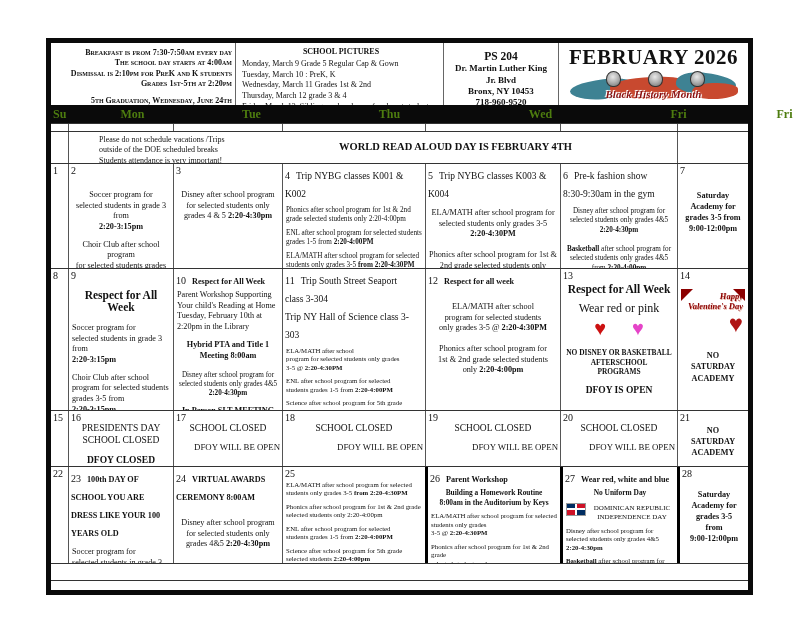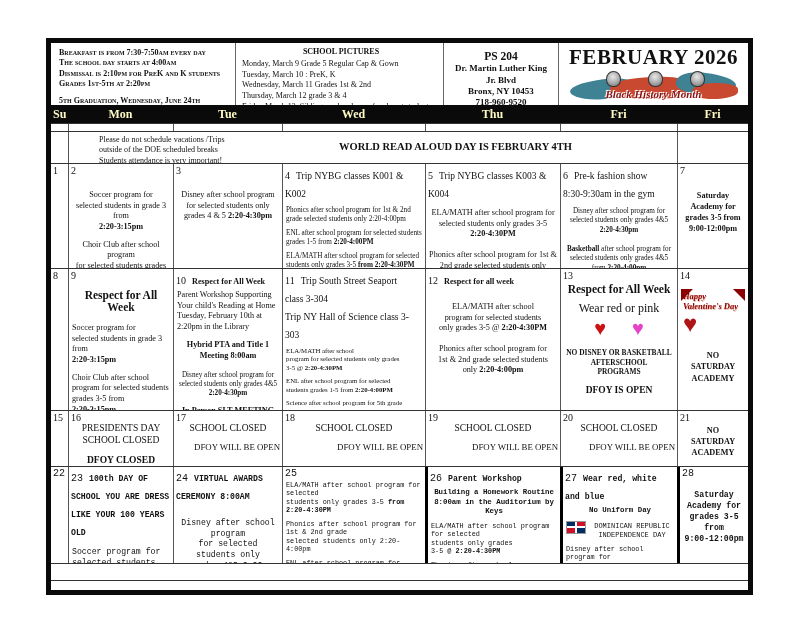--- a/index.html
+++ b/index.html
@@ -5,21 +5,21 @@
   html,body{margin:0;padding:0;background:#fff;}
   *{box-sizing:border-box;}
   #canvas{position:relative;width:800px;height:618px;background:#fff;
     font-family:"Liberation Serif","DejaVu Serif",serif;color:#111;}
   #frame{position:absolute;left:46px;top:38px;width:707px;height:557px;
     border:5px solid #0a0a0a;background:#fff;display:flex;flex-direction:column;}
 
   
   #hdr{height:62px;display:grid;grid-template-columns:184px 208px 115px 190px;position:relative;}
   .hbox{border-left:1px solid #666;padding:2px 3px;overflow:hidden;position:relative;}
-  .hbox:first-child{border-left:none;}
+  .hbox:first-child{border-left:none;text-align:right;}
   #hdr-breakfast{font-variant:small-caps;font-weight:bold;font-size:8px;line-height:1.3;padding-left:8px;padding-top:5px;}
   #hdr-breakfast .gap{height:6px;}
   #hdr-pics{font-size:8px;line-height:1.35;padding-top:4px;padding-left:6px;}
   #hdr-pics .pt{font-weight:bold;text-align:center;font-size:8px;margin-bottom:1px;}
   #hdr-addr{text-align:center;font-weight:bold;font-size:9px;line-height:1.25;padding-top:6px;}
   #hdr-addr .sn{font-size:11.5px;}
   #hdr-month{text-align:center;padding-top:4px;}
   #month-title{font-weight:bold;font-size:21px;letter-spacing:.5px;line-height:1;}
 
   
@@ -29,38 +29,38 @@
   .sp-teal2{right:2px;top:2px;width:60px;height:22px;background:#3e8293;border-radius:45% 55% 60% 40%/55% 45% 60% 40%;transform:rotate(6deg);}
   .sp-red1{left:40px;top:6px;width:85px;height:22px;background:#c8492f;border-radius:55% 45% 40% 60%/45% 60% 50% 50%;transform:rotate(-2deg);}
   .sp-red2{right:0;top:12px;width:46px;height:16px;background:#c8492f;border-radius:50% 50% 60% 40%/60% 40% 50% 50%;}
   .face{position:absolute;top:0;width:15px;height:16px;border-radius:50% 50% 45% 45%;
     background:radial-gradient(circle at 45% 35%,#e8e8e8 0%,#b5b5b5 45%,#6f6f6f 100%);border:1px solid #333;}
   .f1{left:36px;}.f2{left:78px;}.f3{left:120px;}
   .bhm-text{position:absolute;left:0;right:0;bottom:1px;font-style:italic;font-weight:bold;font-size:11px;
     color:#8b1212;text-shadow:1px 1px 0 #fff,-1px -1px 0 #fff,0 0 2px #fff;white-space:nowrap;text-align:center;}
 
   
-  #daybar{height:18px;background:#0a0a0a;color:#fef9c3;display:grid;
-    grid-template-columns:17px 105px 109px 143px 135px 117px 71px;align-items:center;}
+  #daybar{height:18px;background:#0a0a0a;color:#4d7c0f;display:grid;
+    grid-template-columns:17px 105px 109px 143px 135px 117px 71px;align-items:center;gap:12px;}
   #daybar span{font-weight:bold;font-size:12px;text-align:center;}
   #daybar span:first-child{text-align:left;padding-left:2px;}
 
   
   .cal-row{display:grid;grid-template-columns:17px 105px 109px 143px 135px 117px 71px;border-top:1px solid #333;}
   .cal-cell{border-left:1px solid #555;position:relative;overflow:hidden;padding:1px 2px;}
   .cal-cell:first-child{border-left:none;}
   .no-left{border-left:none !important;}
   .heavy-left{border-left:3px solid #000 !important;}
 
   #thinrow{height:8px;}
   #announce{height:32px;}
   #announce .note{font-size:8px;line-height:1.3;padding:3px 2px 16px 30px;white-space:pre-line;}
   #announce .world{font-weight:bold;font-size:10.5px;text-align:center;padding-top:9px;padding-right:50px;}
 
-  .wk0{height:105px;}.wk1{height:142px;}.wk2{height:56px;}.wk3{height:97px;font-family:Liberation Mono, monospace;}
+  .wk0{height:105px;}.wk1{height:142px;}.wk2{height:56px;}.wk3{height:97px;}
   #strip1{height:17px;}#strip2{height:8px;}
 
   .dnum{font-size:10px;line-height:1.1;display:inline-block;margin-right:6px;}
   .dnum-line{font-size:10px;line-height:1.1;display:block;}
 
   
   .blk{display:block;}
   .p-xs{font-size:6.8px;line-height:1.25;text-align:left;margin:5px 1px 0;}
   .p-sm{font-size:7.2px;line-height:1.25;text-align:left;margin:5px 1px 0;}
   .p-sm-c{font-size:7.2px;line-height:1.3;text-align:center;margin:6px 1px 0;}
@@ -75,21 +75,21 @@
   .p-lg-c{font-size:12px;text-align:center;margin:6px 0 0;}
   .closed-t{font-size:9.5px;font-weight:normal;text-align:center;line-height:1.25;}
   .closed-s{font-size:8.8px;text-align:right;margin-top:7px;}
   .closed-sb{font-size:9.5px;font-weight:bold;text-align:center;margin-top:8px;}
   .mt2{margin-top:2px;}.mt10{margin-top:10px;}.mt14{margin-top:14px;}
 
   
   .hearts{display:flex;justify-content:center;gap:26px;margin-top:2px;}
   .hearts .hr{font-size:20px;line-height:1;}
   
-  .valentine{position:relative;width:60px;margin:8px auto 0;text-align:left;}
+  .valentine{position:relative;width:60px;margin:8px auto 0;text-align:right;}
   .v-corner{position:absolute;top:0;width:0;height:0;border-style:solid;}
   .v-tl{left:-2px;border-width:12px 12px 0 0;border-color:#8b0000 transparent transparent transparent;}
   .v-tr{right:-2px;border-width:0 12px 12px 0;border-color:transparent #8b0000 transparent transparent;}
   .v-text{font-style:italic;font-weight:bold;font-size:8.5px;line-height:1.2;color:#8b0000;padding-top:2px;
     text-shadow:.5px .5px 0 #e8b0a0;}
   .v-heart{display:block;font-size:24px;line-height:1;margin-top:1px;}
   
   .dr-row{display:flex;align-items:flex-start;margin:5px 1px 0;gap:4px;}
   .drflag{position:relative;width:20px;height:13px;background:#fff;border:.5px solid #999;flex:0 0 auto;}
   .drflag i{position:absolute;width:45%;height:38%;}
@@ -146,22 +146,22 @@
           <div class="face f3"></div>
           <div class="bhm-text">Black History Month</div>
         </div>
       </div>
     </div>
 
     <div id="daybar">
       <span>Su</span>
       <span>Mon</span>
       <span>Tue</span>
+      <span>Thu</span>
       <span>Wed</span>
-      <span>Thu</span>
       <span>Fri</span>
       <span>Fri</span>
     </div>
 
     <div class="cal-row" id="thinrow">
       <div class="cal-cell"></div>
       <div class="cal-cell"></div>
       <div class="cal-cell"></div>
       <div class="cal-cell"></div>
       <div class="cal-cell"></div>

